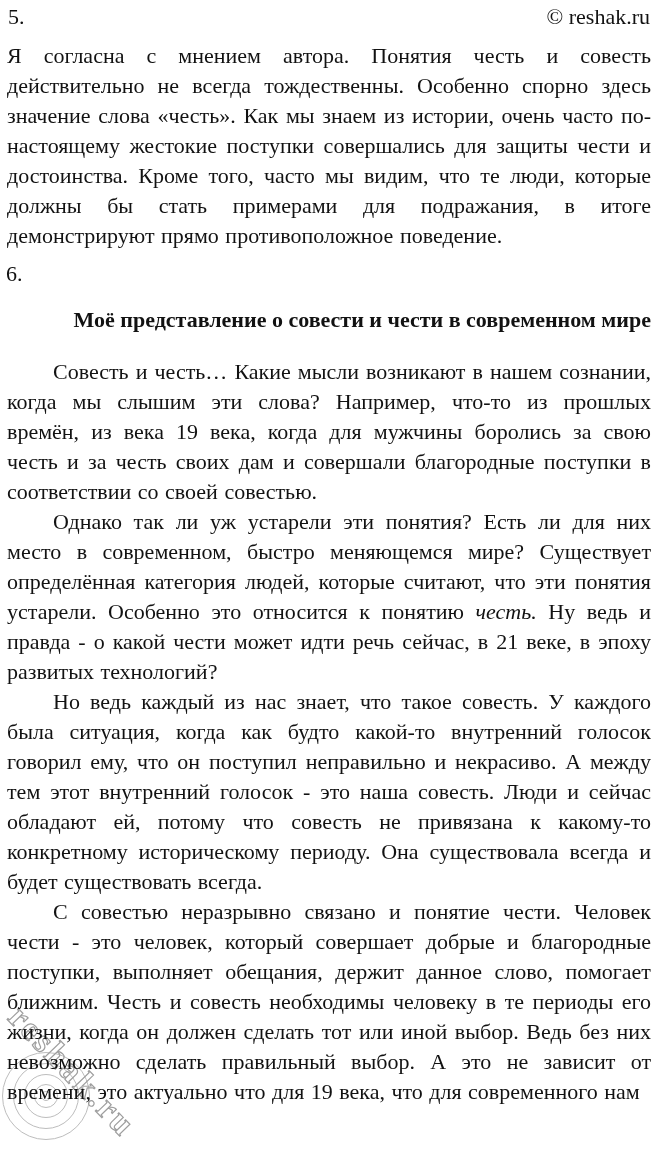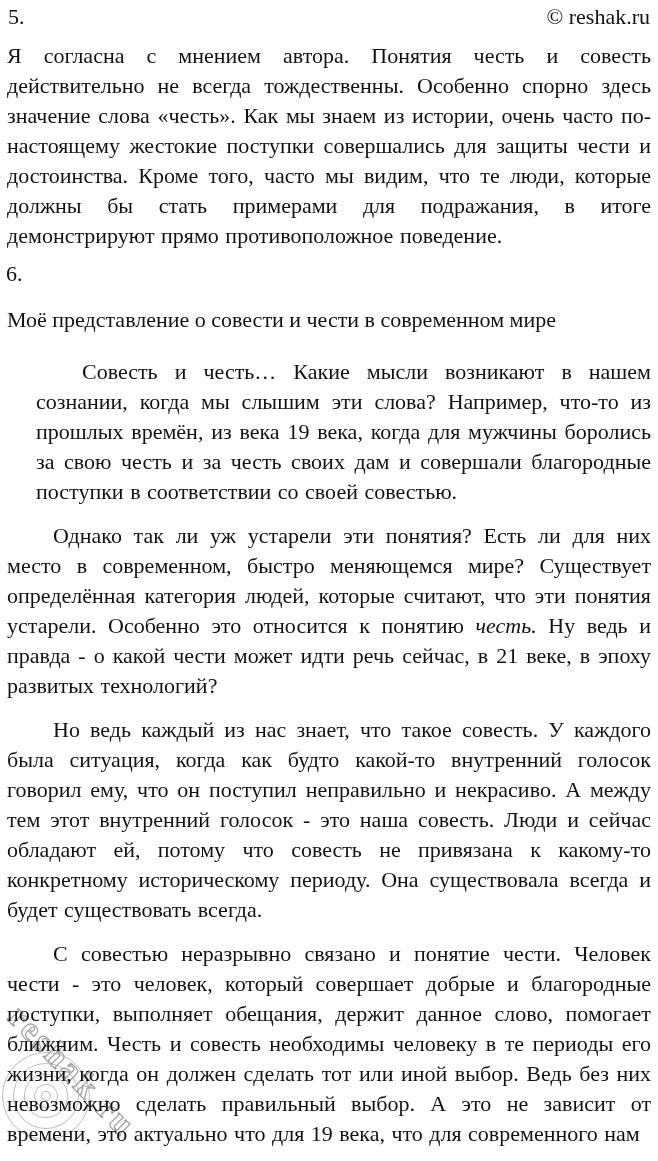--- a/index.html
+++ b/index.html
@@ -35,28 +35,28 @@
   }
   .answer-5 { margin-top: 10px; }
   .section-number {
     font-size: 22px;
     line-height: 30px;
     margin: 8px 0 0 6px;
   }
   .essay-title {
     font-size: 22px;
     line-height: 30px;
-    font-weight: normal;
-    text-align: left;
+    font-weight: bold;
+    text-align: right;
     margin: 16px 0 0 0;
     padding: 0 7px;
   }
   .indent { text-indent: 46px; }
-  .p-first { margin-top: 22px; margin-left: 29px; }
-  .p-next  { margin-top: 14px; }
+  .p-first { margin-top: 22px; }
+  .p-next  { }
   .italic-word { font-style: italic; }
   .page-number-bottom {
     position: absolute;
     left: 8px;
     top: 1178px;
     font-size: 22px;
     line-height: 30px;
     z-index: 1;
   }
   

